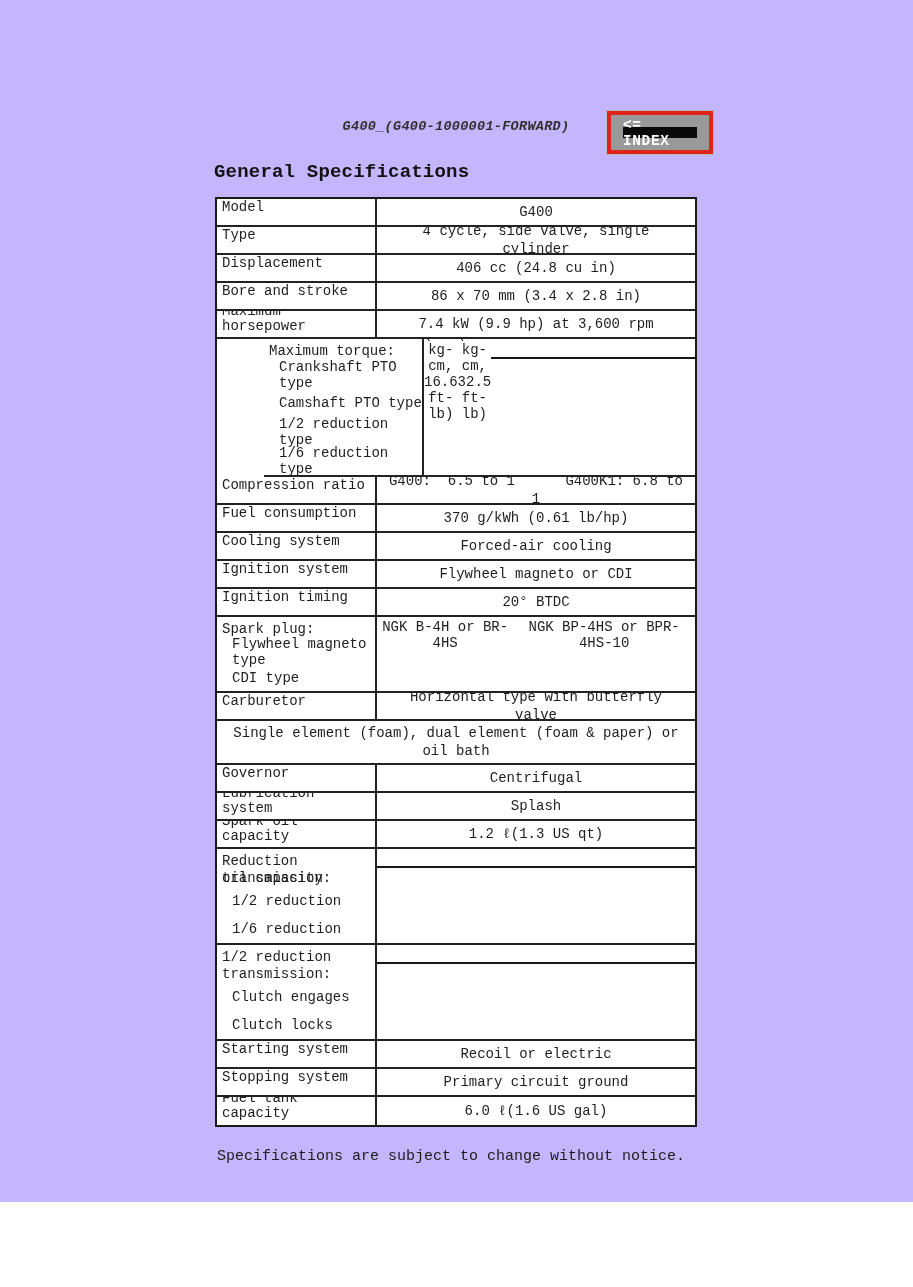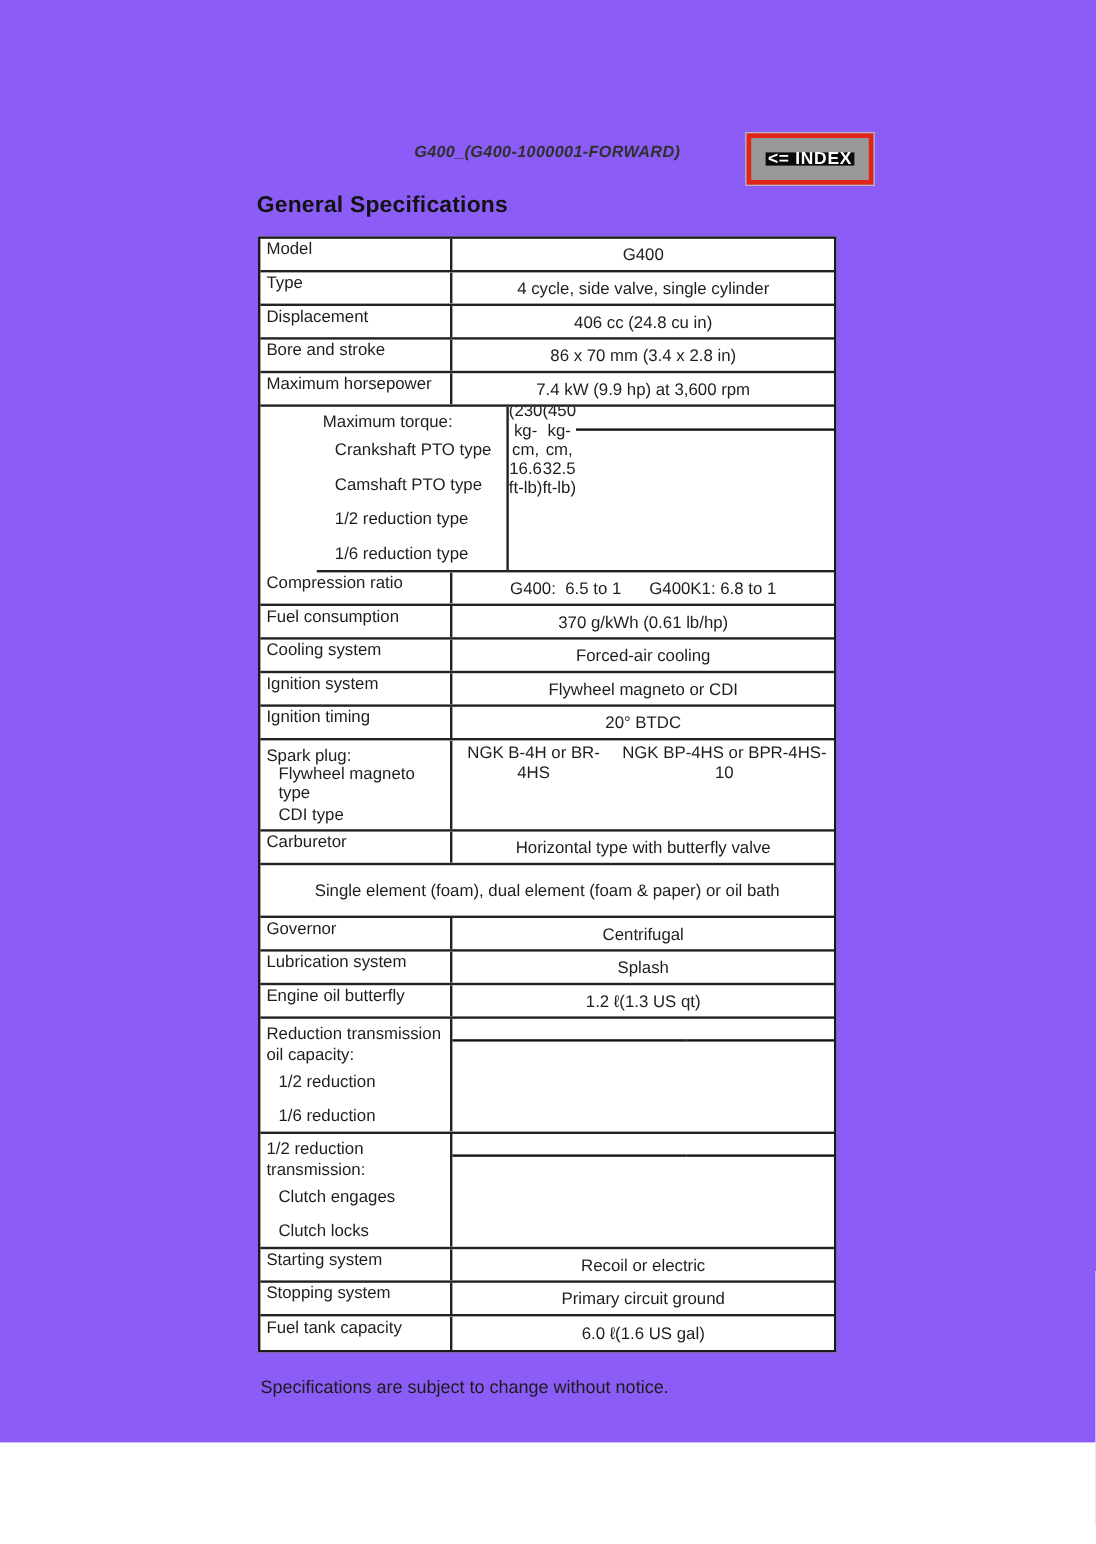--- a/index.html
+++ b/index.html
@@ -4,30 +4,30 @@
 <style>
   * { margin:0; padding:0; box-sizing:border-box; }
   html,body { background:#ffffff; }
   body {
     width:913px; height:1287px;
     font-family:"Liberation Sans", sans-serif;
     color:#1e1e1e;
     position:relative;
     overflow:hidden;
   }
-  .page { position:relative; width:913px; height:1202px; background:#8b5cf6; }
+  .page { position:relative; width:913px; height:1202px; background:#c4b5fd;font-family:Liberation Mono, monospace; }
 
   .doc-code {
     position:absolute; left:215px; top:119px; width:482px;
     text-align:center; font-style:italic; font-weight:bold;
     font-size:13.5px; color:#2f2f2f; letter-spacing:0.3px;
   }
 
   .index-btn {
-    position:absolute; left:622px; top:111px; width:106px; height:43px;
+    position:absolute; left:607px; top:111px; width:106px; height:43px;
     border:4px solid #e2231a; background:#999999; padding:12px;
     outline:1px solid #b9b9b9; cursor:pointer;
   }
   .index-btn-core {
     width:100%; height:100%; background:#0a0a0a; color:#ffffff;
     display:flex; align-items:center; justify-content:center;
     font-weight:bold; font-size:14.5px; letter-spacing:0.6px;
   }
 
   .page-title {
@@ -182,21 +182,21 @@
       <div class="cl s">Governor</div>
       <div class="cv s">Centrifugal</div>
     </div>
 
     <div class="row h28">
       <div class="cl s">Lubrication system</div>
       <div class="cv s">Splash</div>
     </div>
 
     <div class="row h28">
-      <div class="cl s">Engine oil butterfly</div>
+      <div class="cl s">Spark oil capacity</div>
       <div class="cv s">1.2 ℓ(1.3 US qt)</div>
     </div>
 
     <div class="row h96">
       <div class="cl bl">
         <div class="head">Reduction transmission</div>
         <div class="head">oil capacity:</div>
         <div class="sub sh28">1/2 reduction</div>
         <div class="sub sh28">1/6 reduction</div>
       </div>

